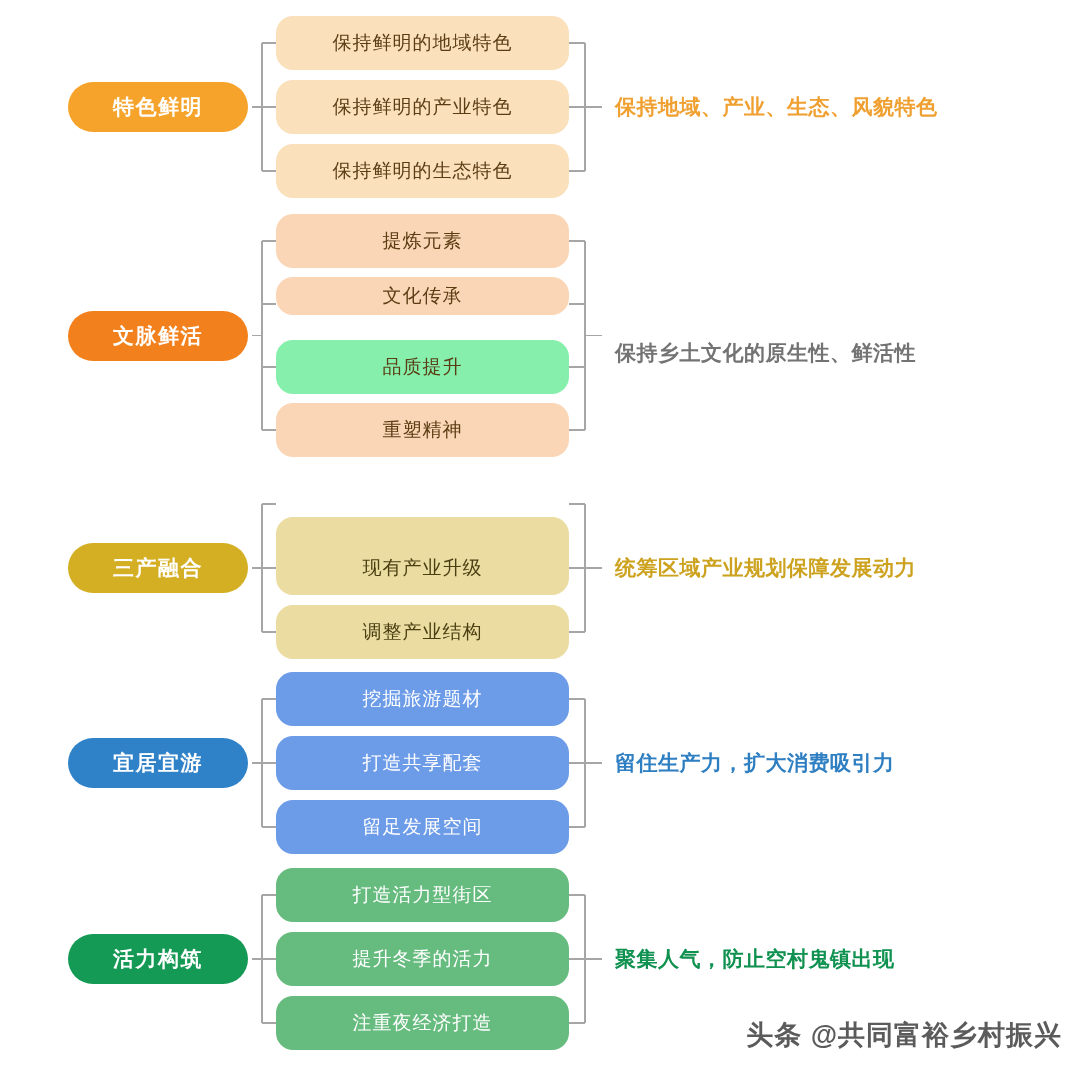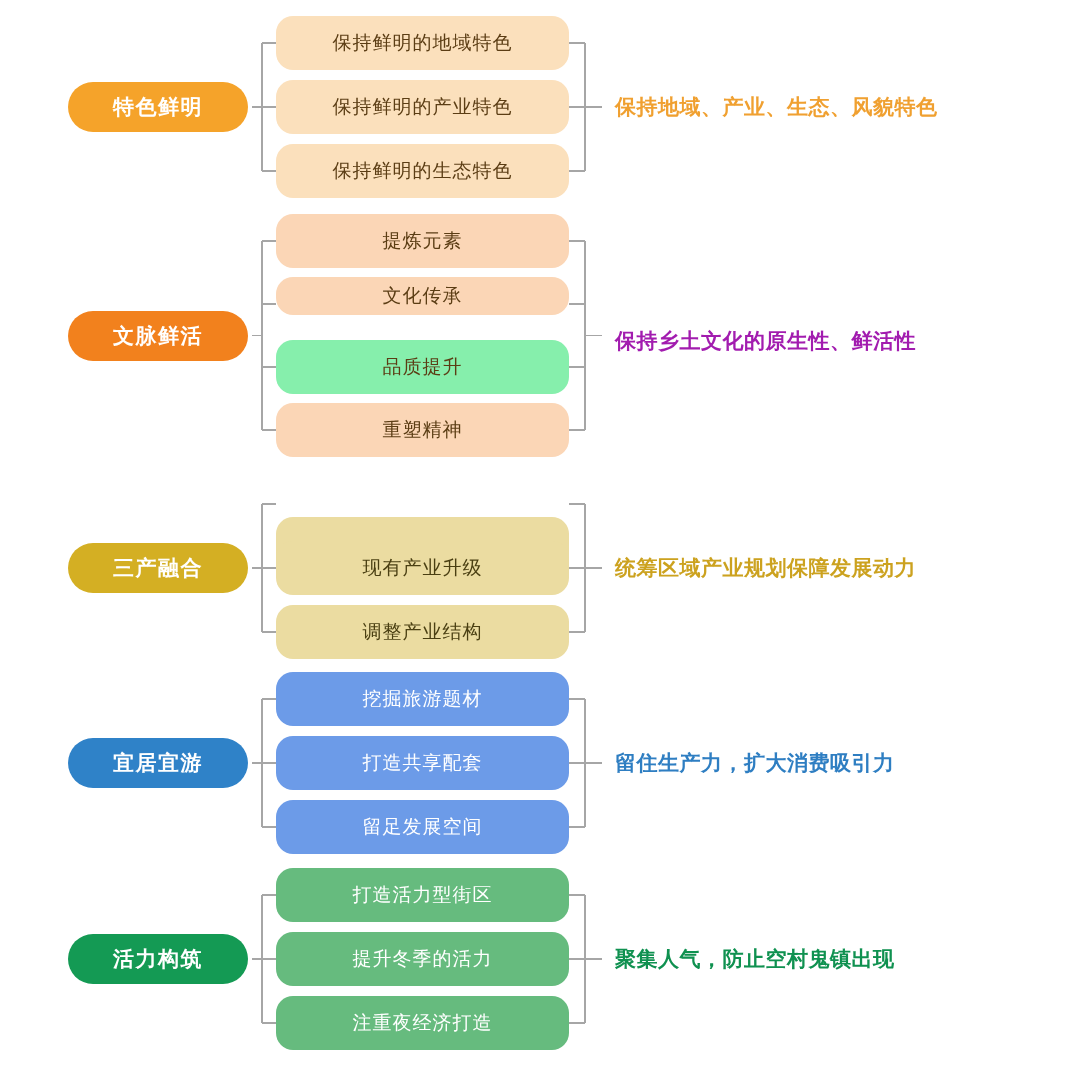--- a/index.html
+++ b/index.html
@@ -155,21 +155,21 @@
         <div class="leaf" style="top: 80px; height: 54px; background: rgb(251, 224, 188); color: rgb(91, 61, 20);">保持鲜明的产业特色</div>
         <div class="leaf" style="top: 144px; height: 54px; background: rgb(251, 224, 188); color: rgb(91, 61, 20);">保持鲜明的生态特色</div>
         <div class="summary" style="top: 107px; color: rgb(240, 160, 48);">保持地域、产业、生态、风貌特色</div>
       </div>
       <div class="group">
         <div class="pill" style="top: 310.5px; background: rgb(242, 129, 29); color: rgb(255, 255, 255);">文脉鲜活</div>
         <div class="leaf" style="top: 214px; height: 54px; background: rgb(251, 214, 182); color: rgb(91, 61, 20);">提炼元素</div>
         <div class="leaf" style="top: 277px; height: 38px; background: rgb(251, 214, 182); color: rgb(91, 61, 20);">文化传承</div>
         <div class="leaf" style="top: 340px; height: 54px; background: #86efac; color: rgb(91, 61, 20);">品质提升</div>
         <div class="leaf" style="top: 403px; height: 54px; background: rgb(251, 214, 182); color: rgb(91, 61, 20);">重塑精神</div>
-        <div class="summary" style="top: 341px; color: #a21caf;">保持乡土文化的原生性、鲜活性</div>
+        <div class="summary" style="top: 353px; color: #737373;">保持乡土文化的原生性、鲜活性</div>
       </div>
       <div class="group">
         <div class="pill" style="top: 543px; background: rgb(212, 175, 35); color: rgb(255, 255, 255);">三产融合</div>
         <div class="leaf" style="top: 477px; height: 72px; background: rgb(235, 220, 161); color: rgb(74, 63, 18); margin-top: 40px;">一二三业融合</div>
         <div class="leaf" style="top: 541px; height: 54px; background: rgb(235, 220, 161); color: rgb(74, 63, 18);">现有产业升级</div>
         <div class="leaf" style="top: 605px; height: 54px; background: rgb(235, 220, 161); color: rgb(74, 63, 18);">调整产业结构</div>
         <div class="summary" style="top: 568px; color: rgb(204, 162, 31);">统筹区域产业规划保障发展动力</div>
       </div>
       <div class="group">
         <div class="pill" style="top: 738px; background: rgb(47, 130, 200); color: rgb(255, 255, 255);">宜居宜游</div>
@@ -179,13 +179,14 @@
         <div class="summary" style="top: 763px; color: rgb(46, 126, 194);">留住生产力，扩大消费吸引力</div>
       </div>
       <div class="group">
         <div class="pill" style="top: 934px; background: rgb(20, 154, 84); color: rgb(255, 255, 255);">活力构筑</div>
         <div class="leaf" style="top: 868px; height: 54px; background: rgb(102, 187, 126); color: rgb(255, 255, 255); font-family: Liberation Serif, serif;">打造活力型街区</div>
         <div class="leaf" style="top: 932px; height: 54px; background: rgb(102, 187, 126); color: rgb(255, 255, 255);">提升冬季的活力</div>
         <div class="leaf" style="top: 996px; height: 54px; background: rgb(102, 187, 126); color: rgb(255, 255, 255);">注重夜经济打造</div>
         <div class="summary" style="top: 959px; color: rgb(15, 145, 80);">聚集人气，防止空村鬼镇出现</div>
       </div>
     </div>
+  <div id="watermark">头条 @共同富裕乡村振兴</div>
 </div>
 
 </body></html>

